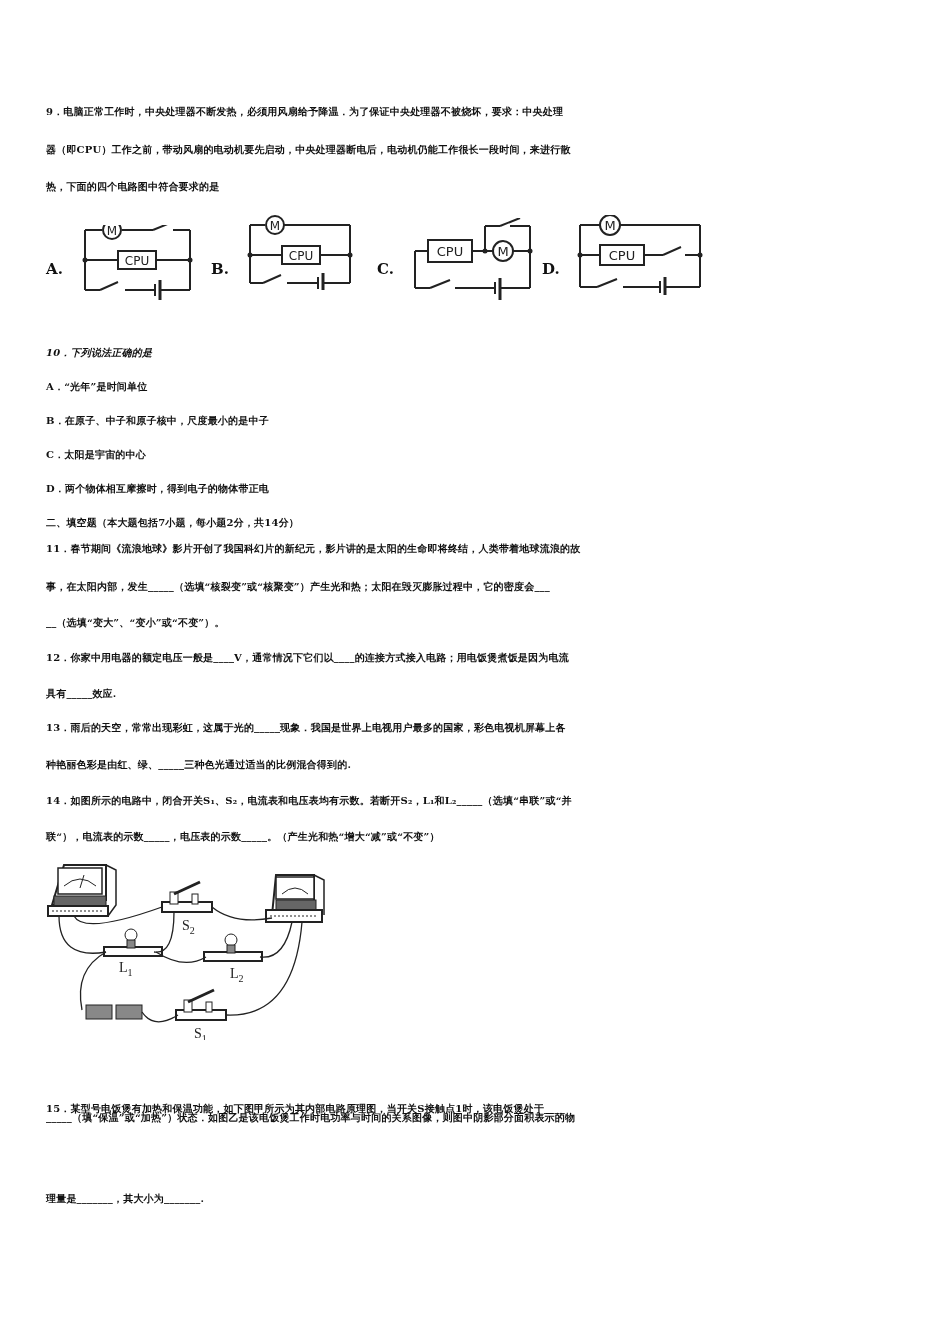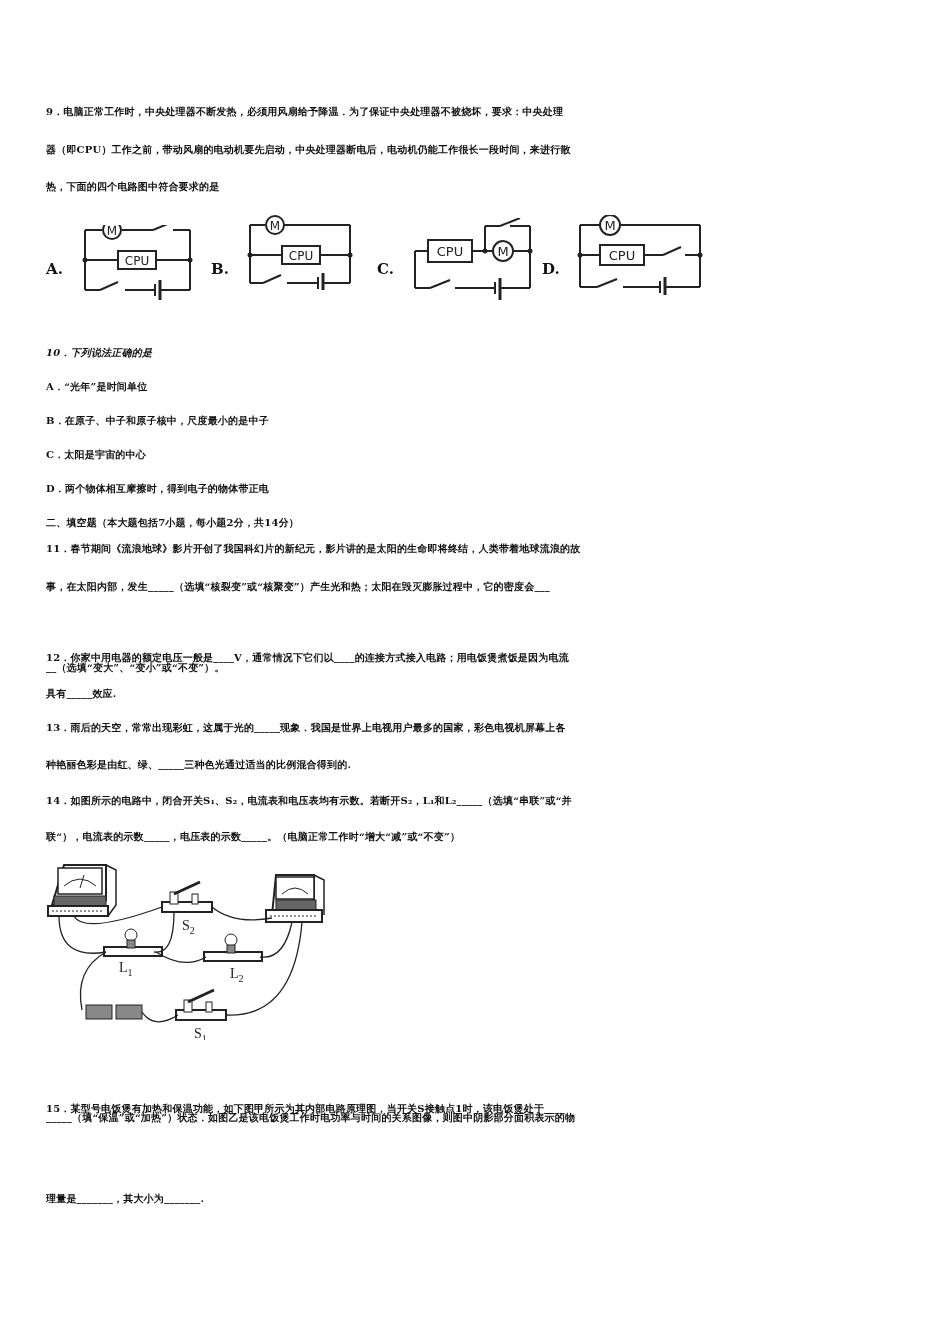--- a/index.html
+++ b/index.html
@@ -137,36 +137,36 @@
   <div class="line" style="top:411px;">B．在原子、中子和原子核中，尺度最小的是中子</div>
   <div class="line" style="top:445px;">C．太阳是宇宙的中心</div>
   <div class="line" style="top:479px;">D．两个物体相互摩擦时，得到电子的物体带正电</div>
 </div>
 
 <div class="line" style="top:513px;">二、填空题（本大题包括7小题，每小题2分，共14分）</div>
 
 <div>
   <div class="line" style="top:539px;">11．春节期间《流浪地球》影片开创了我国科幻片的新纪元，影片讲的是太阳的生命即将终结，人类带着地球流浪的故</div>
   <div class="line" style="top:577px;">事，在太阳内部，发生_____（选填“核裂变”或“核聚变”）产生光和热；太阳在毁灭膨胀过程中，它的密度会___</div>
-  <div class="line" style="top:613px;margin-top:45px;">__（选填“变大”、“变小”或“不变”）。</div>
+  <div class="line" style="top:613px;">__（选填“变大”、“变小”或“不变”）。</div>
 </div>
 
 <div>
   <div class="line" style="top:648px;">12．你家中用电器的额定电压一般是____V，通常情况下它们以____的连接方式接入电路；用电饭煲煮饭是因为电流</div>
   <div class="line" style="top:684px;">具有_____效应.</div>
 </div>
 
 <div>
   <div class="line" style="top:718px;">13．雨后的天空，常常出现彩虹，这属于光的_____现象．我国是世界上电视用户最多的国家，彩色电视机屏幕上各</div>
   <div class="line" style="top:755px;">种艳丽色彩是由红、绿、_____三种色光通过适当的比例混合得到的.</div>
 </div>
 
 <div>
   <div class="line" style="top:791px;">14．如图所示的电路中，闭合开关S₁、S₂，电流表和电压表均有示数。若断开S₂，L₁和L₂_____（选填“串联”或“并</div>
-  <div class="line" style="top:827px;">联“），电流表的示数_____，电压表的示数_____。（电脑正常工作时“增大“减”或“不变”）</div>
+  <div class="line" style="top:827px;">联“），电流表的示数_____，电压表的示数_____。（产生光和热“增大“减”或“不变”）</div>
 
   <div class="circuit" style="left:44px;top:860px;">
     <svg width="300" height="180" viewBox="0 0 300 180">
 
       <g>
         <path d="M8 45 L20 5 L62 5 L62 40 Z" fill="#fff" stroke="#222" stroke-width="2"></path>
         <rect x="14" y="8" width="44" height="26" fill="#fff" stroke="#222" stroke-width="1.5"></rect>
         <path d="M20 26 Q36 12 52 26" fill="none" stroke="#222" stroke-width="1"></path>
         <line x1="36" y1="28" x2="40" y2="15" stroke="#222" stroke-width="1"></line>
         <rect x="10" y="36" width="52" height="10" fill="#666" stroke="#222"></rect>

